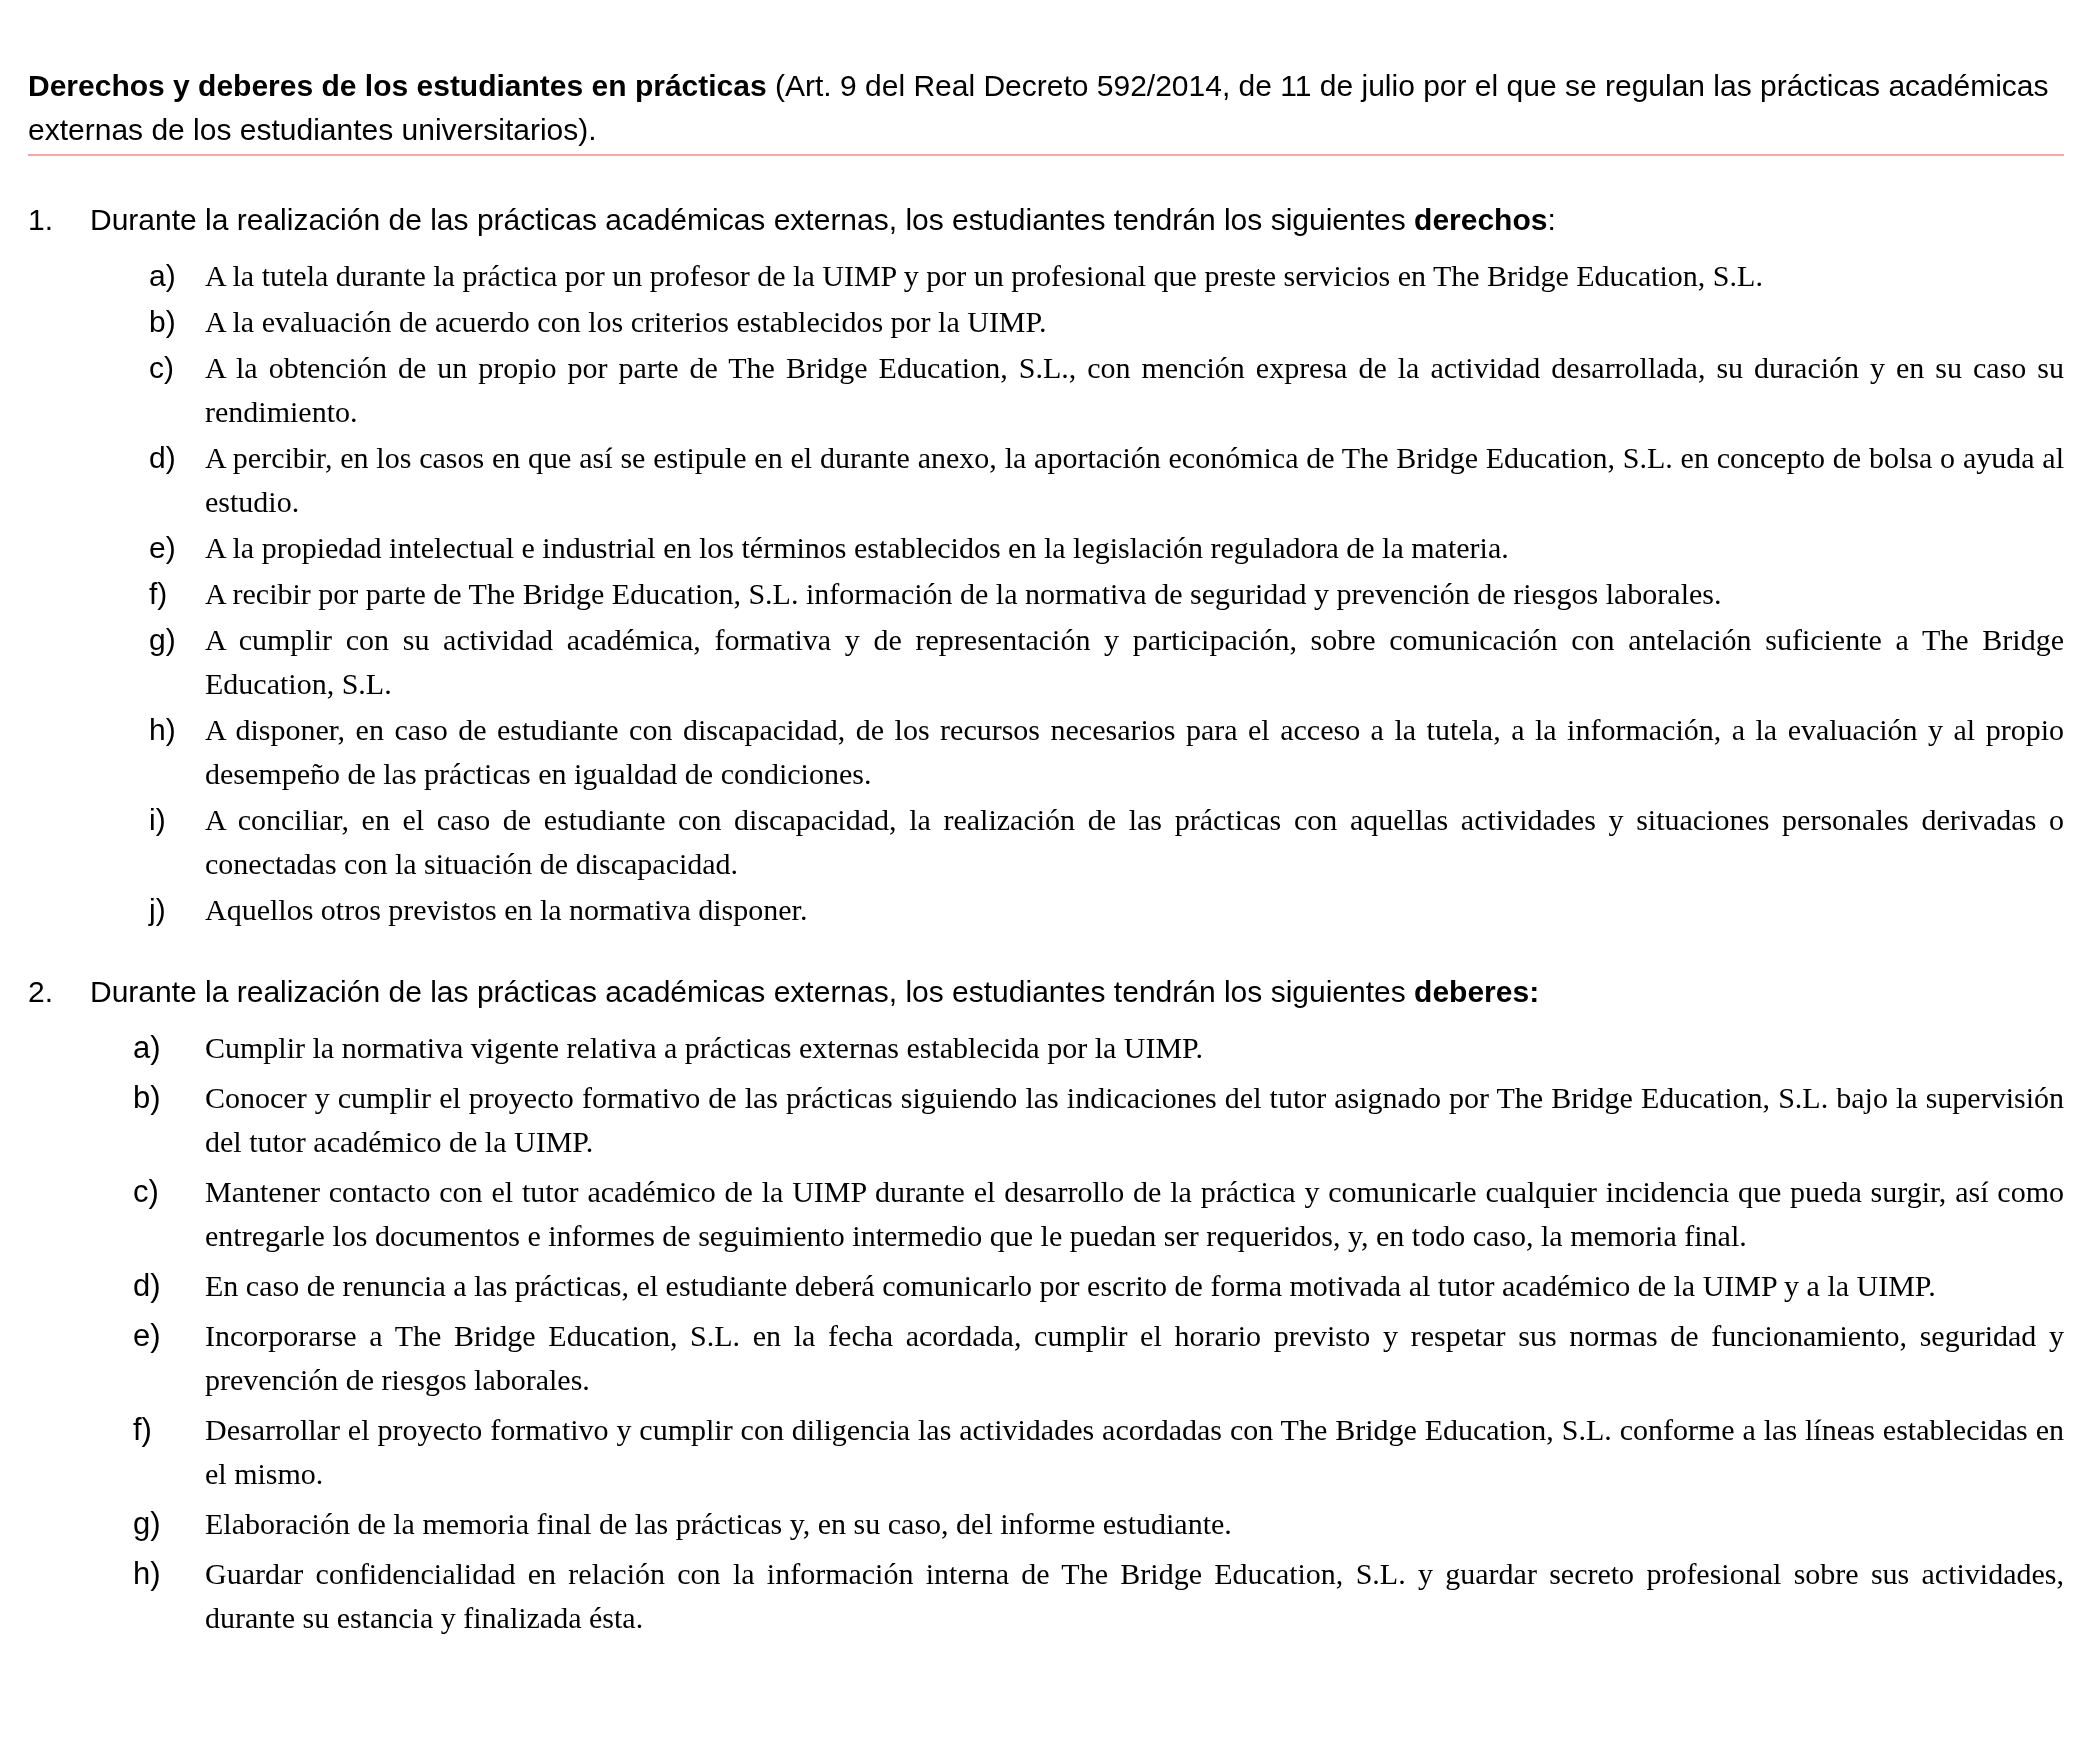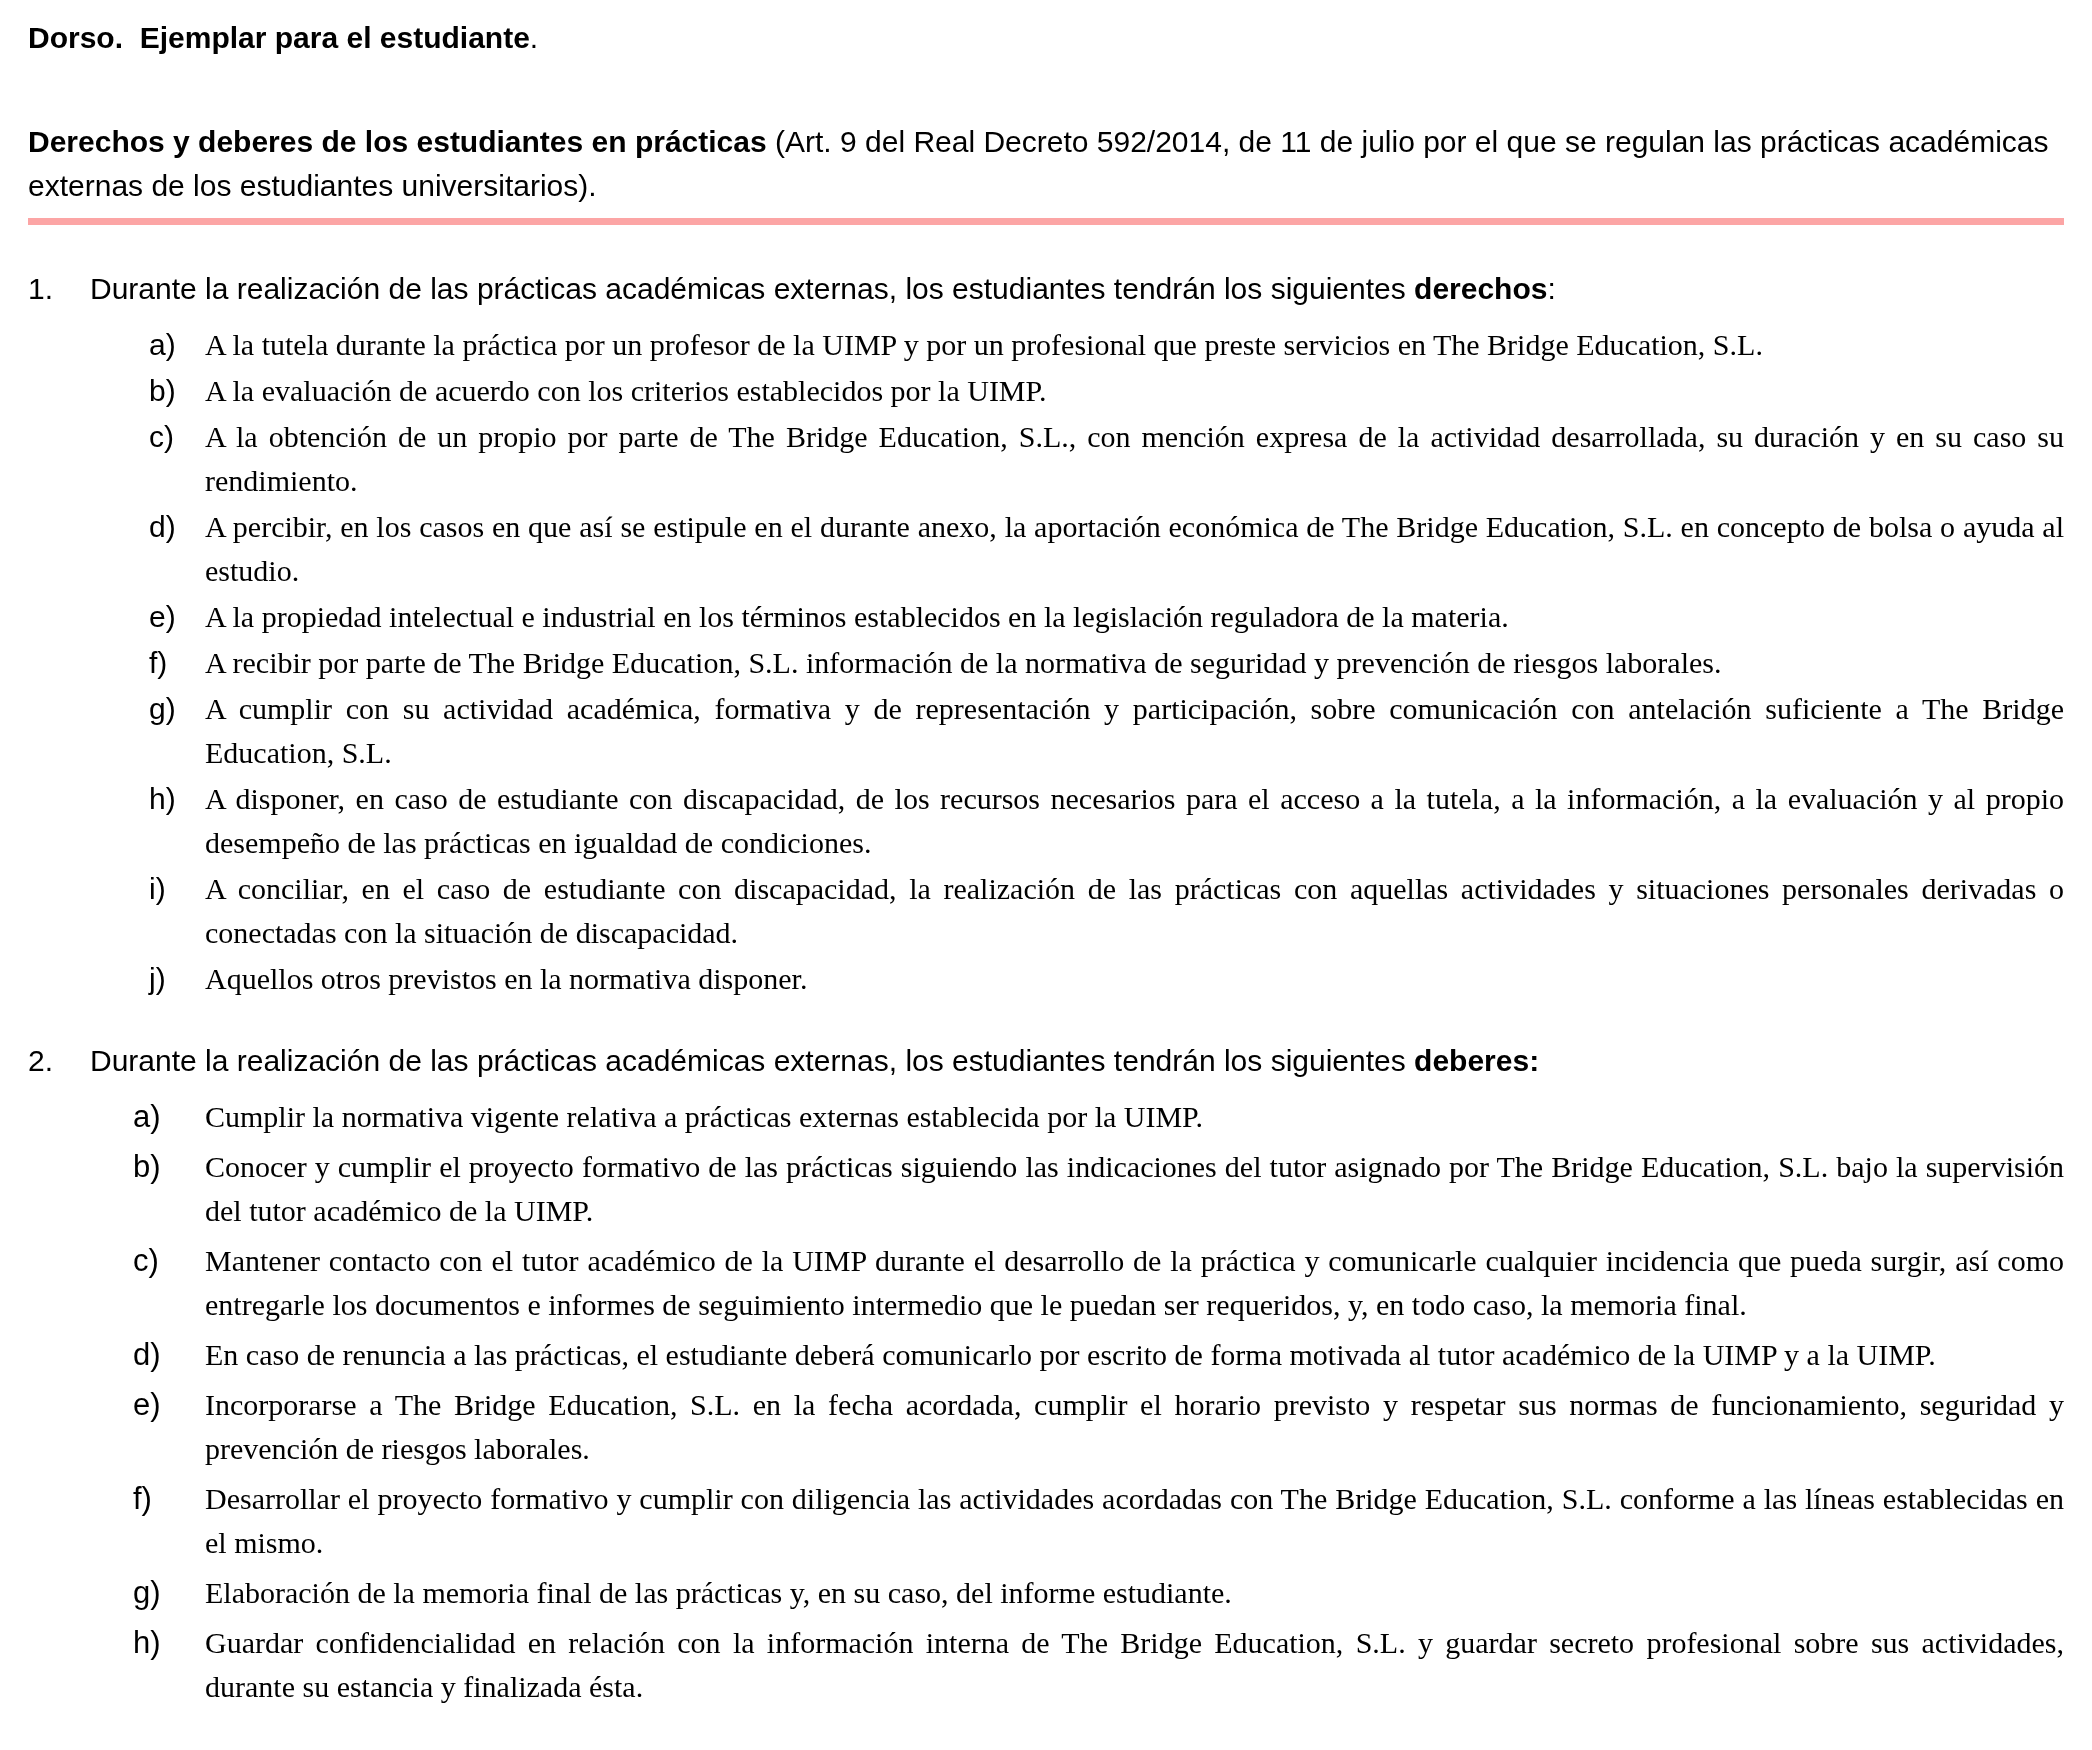--- a/index.html
+++ b/index.html
@@ -14,23 +14,23 @@
     min-height: 1750px;
     box-sizing: border-box;
     padding: 16px 28px 30px 28px;
     font-size: 30px;
     line-height: 44px;
   }
   .header-line1 { font-weight: normal; }
   .header-line2 { font-weight: bold; white-space: pre-wrap; }
 
   .title-block {
-    margin-top: 60px;
-    border-bottom: 7px solid #fca5a5;
-    padding-bottom: 10px;
+    margin-top: 48px;
+    border-bottom: 2px solid #fca5a5;
+    padding-bottom: 2px;
   }
   .title-bold { font-weight: bold; }
 
   .section { margin-top: 42px; }
   .section2 { margin-top: 38px; }
 
   .section-intro { display: flex; }
   .sec-num {
     flex: none;
     width: 62px;
@@ -61,21 +61,20 @@
     text-align: justify;
     font-family: Liberation Serif, serif;
   }
 </style>
 </head>
 <body>
 
 <div class="page">
 
   <div class="header">
-    <div class="header-line2"><span>Dorso.  Ejemplar para el estudiante</span><span class="header-line1">.</span></div>
   </div>
 
   <div class="title-block">
     <span class="title-bold">Derechos y deberes de los estudiantes en prácticas</span><span> (Art. 9 del Real Decreto 592/2014, de 11 de julio por el que se regulan las prácticas académicas externas de los estudiantes universitarios).</span>
   </div>
 
   <div class="section">
     <div class="section-intro">
       <span class="sec-num">1.</span>
       <div class="intro-text"><span>Durante la realización de las prácticas académicas externas, los estudiantes tendrán los siguientes </span><span class="intro-bold">derechos</span><span>:</span></div>

